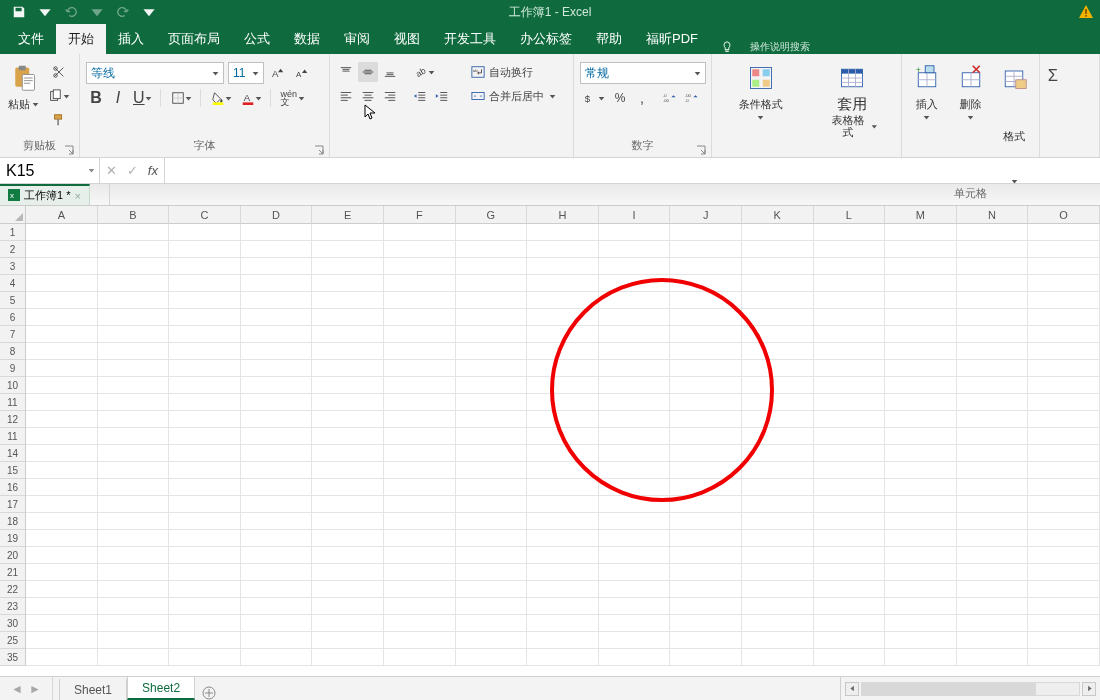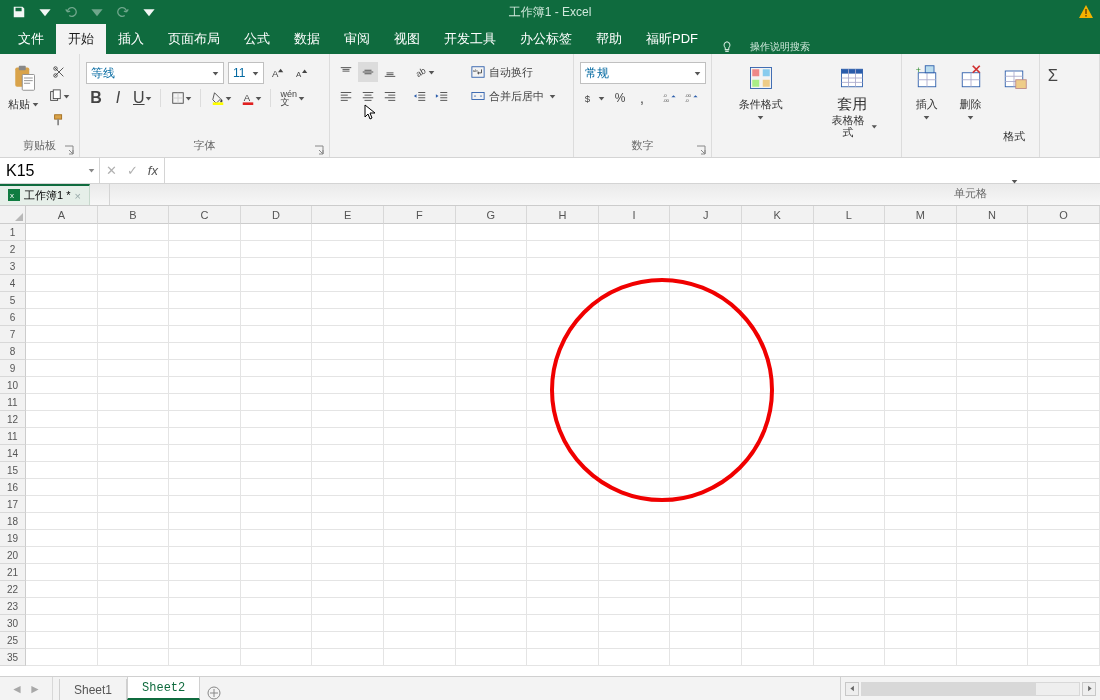--- a/index.html
+++ b/index.html
@@ -110,21 +110,21 @@
 
   
   .redcircle { position: absolute; border: 4px solid #f00000; border-radius: 50%; width: 224px; height: 224px; left: 550px; top: 72px; background: transparent; }
 
   
   .sheetbar { position: absolute; left: 0; right: 0; bottom: 0; height: 24px; background: #f3f3f3; border-top: 1px solid #d0d0d0; display: flex; align-items: stretch; font-size: 12px; }
   .sheetnav { display: flex; align-items: center; gap: 0; padding: 0 8px; border-right: 1px solid #d8d8d8; color: #a8a8a8; }
   .sheetnav .nbtn { width: 18px; text-align: center; }
   .sheettabs { display: flex; align-items: flex-end; padding-left: 6px; }
   .sheettab { padding: 4px 14px 3px; background: #f3f3f3; border: 1px solid #d0d0d0; border-bottom: none; border-top: none; font-size: 12px; color: #555; margin-top: 2px;}
-  .sheettab.active { background: #fff; color: #0f6b3e; border-bottom: 2px solid #0f6b3e; font-family: Liberation Mono, monospace; }
+  .sheettab.active { background: #fff; color: #0f6b3e; border-bottom: 2px solid #0f6b3e; }
   .sheetadd { width: 28px; display:flex; align-items:center; justify-content:center; color:#888;}
   .sheet-spacer { flex: 1; }
   .hscroll { width: 260px; border-left: 1px solid #d0d0d0; display: flex; align-items: center; padding: 0 4px; gap: 2px; }
   .hscroll .arrow { width: 14px; height: 14px; border: 1px solid #c8c8c8; display:flex; align-items:center; justify-content:center; background:#eee;}
   .hscroll .track { flex:1; height: 14px; background: #eee; border:1px solid #d8d8d8; position:relative;}
   .hscroll .thumb { position:absolute; left:0; top:0; bottom:0; width: 80%; background:#d8d8d8; }
 
   
   .caret { width:7px; height:7px; }
   

